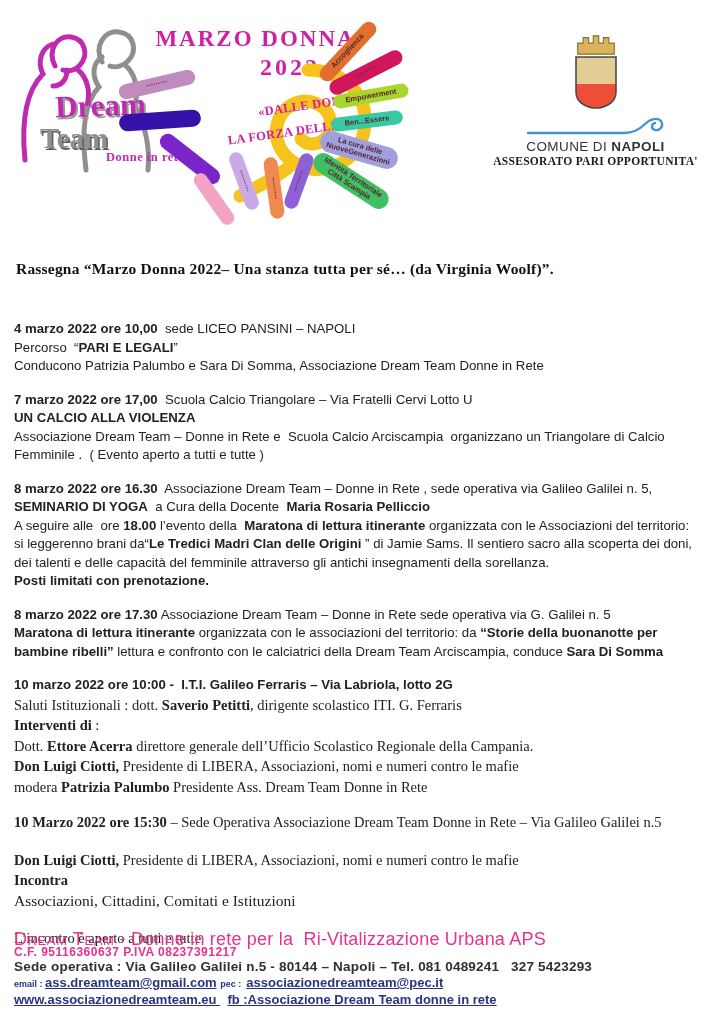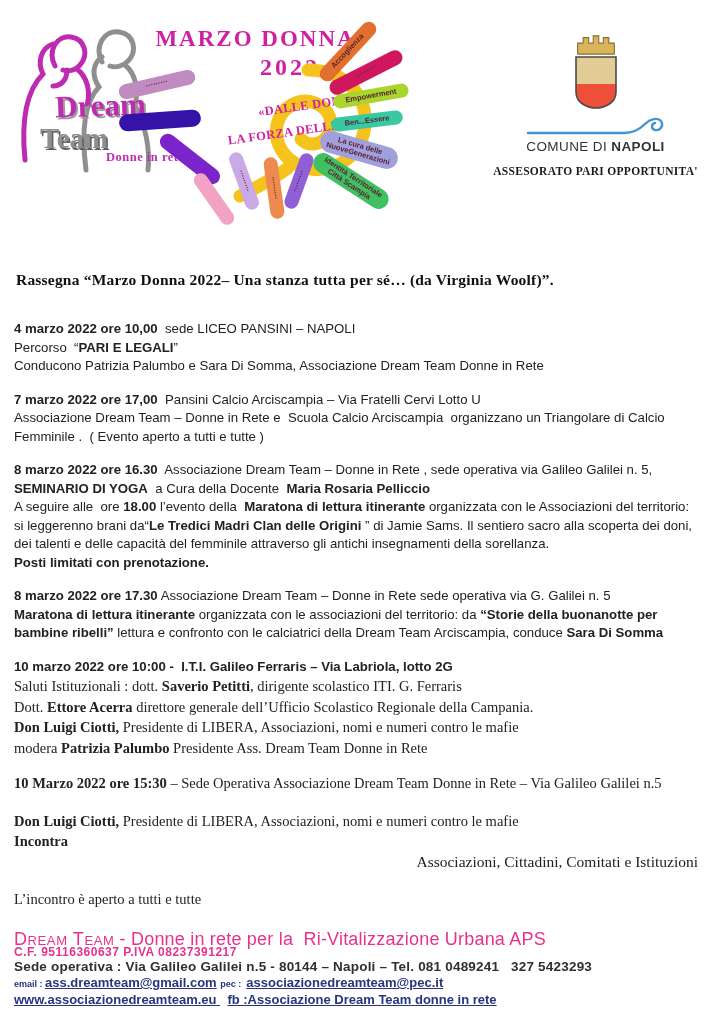--- a/index.html
+++ b/index.html
@@ -25,31 +25,31 @@
                color:var(--magenta);font-size:12.5px;line-height:24px;letter-spacing:.3px;}
   .ray{position:absolute;border-radius:999px;display:flex;align-items:center;justify-content:center;
        font-size:7.5px;font-weight:bold;color:#5a2230;text-align:center;line-height:1.1;
        white-space:pre-line;overflow:hidden;}
   .napoli{position:absolute;left:488px;top:34px;width:215px;display:flex;flex-direction:column;
           align-items:center;}
   .napoli .crown{margin-bottom:-2px;}
   .napoli .wave{margin-top:4px;}
   .napoli-l1{font-size:13.5px;color:#333;letter-spacing:.4px;margin-top:1px;}
   .napoli-l1 .b{font-weight:bold;}
-  .napoli-l2{font:bold 11.5px "Liberation Serif",serif;color:#1a1a1a;letter-spacing:.3px;margin-top:11px;}
+  .napoli-l2{font:bold 11.5px "Liberation Serif",serif;color:#1a1a1a;letter-spacing:.3px;margin-top:1px;}
   
-  .doc-title{position:absolute;left:16px;top:270px;width:678px;
+  .doc-title{position:absolute;left:16px;top:259px;width:678px;
              font:bold 15.5px/1.35 "Liberation Serif",serif;color:#111;letter-spacing:.2px;
              white-space:pre-wrap;}
   .content{position:absolute;left:14px;top:320px;width:684px;}
   .sec{margin-bottom:15px;}
   .sec.sp{margin-top:13px;}
   .line{font:13.2px/18.5px "Liberation Sans",sans-serif;color:#222;white-space:pre-wrap;}
   .line.serif{font:14.5px/20.5px "Liberation Serif",serif;}
-  .line.lg{font-size:15.5px;text-align:right;}
+  .line.lg{font-size:15.5px;}
   .line.gap{height:17px;}
   .b{font-weight:bold;}
   .u{text-decoration:underline;}
   
   .footer{position:absolute;left:14px;top:932px;width:684px;}
   .footer .line{line-height:15px;}
   .f1{color:var(--pink);font-weight:normal;font-size:18px;letter-spacing:.2px;}
   .f1 .sc{font-variant:small-caps;letter-spacing:.6px;}
   .f2{color:var(--pink);font-weight:bold;font-size:12px;letter-spacing:.5px;line-height:11px !important;}
   .f3{color:#2f2f34;font-weight:bold;font-size:13.5px;letter-spacing:.2px;line-height:17px !important;}
@@ -135,40 +135,42 @@
 
   <div class="doc-title">Rassegna “Marzo Donna 2022– Una stanza tutta per sé… (da Virginia Woolf)”.</div>
 
   <div class="content">
     <div class="sec">
         <div class="line"><span class="b">4 marzo 2022 ore 10,00</span><span>  sede LICEO PANSINI – NAPOLI</span></div>
         <div class="line"><span>Percorso  “</span><span class="b">PARI E LEGALI</span><span>”</span></div>
         <div class="line"><span>Conducono Patrizia Palumbo e Sara Di Somma, Associazione Dream Team Donne in Rete</span></div>
       </div>
     <div class="sec">
-        <div class="line"><span class="b">7 marzo 2022 ore 17,00</span><span>  Pansini Calcio Arciscampia – Via Fratelli Cervi Lotto U</span></div>
+        <div class="line"><span class="b">7 marzo 2022 ore 17,00</span><span>  Scuola Calcio Triangolare – Via Fratelli Cervi Lotto U</span></div>
+        <div class="line"><span class="b">UN CALCIO ALLA VIOLENZA</span></div>
         <div class="line"><span>Associazione Dream Team – Donne in Rete e  Scuola Calcio Arciscampia  organizzano un Triangolare di Calcio</span></div>
         <div class="line"><span>Femminile .  ( Evento aperto a tutti e tutte )</span></div>
       </div>
     <div class="sec">
         <div class="line"><span class="b">8 marzo 2022 ore 16.30</span><span>  Associazione Dream Team – Donne in Rete , sede operativa via Galileo Galilei n. 5,</span></div>
         <div class="line"><span class="b">SEMINARIO DI YOGA</span><span>  a Cura della Docente  </span><span class="b">Maria Rosaria Pelliccio</span></div>
         <div class="line"><span>A seguire alle  ore </span><span class="b">18.00</span><span> l’evento della  </span><span class="b">Maratona di lettura itinerante</span><span> organizzata con le Associazioni del territorio:</span></div>
         <div class="line"><span>si leggerenno brani da“</span><span class="b">Le Tredici Madri Clan delle Origini</span><span> ” di Jamie Sams. Il sentiero sacro alla scoperta dei doni,</span></div>
         <div class="line"><span>dei talenti e delle capacità del femminile attraverso gli antichi insegnamenti della sorellanza.</span></div>
         <div class="line"><span class="b">Posti limitati con prenotazione.</span></div>
       </div>
     <div class="sec">
         <div class="line"><span class="b">8 marzo 2022 ore 17.30</span><span> Associazione Dream Team – Donne in Rete sede operativa via G. Galilei n. 5</span></div>
         <div class="line"><span class="b">Maratona di lettura itinerante</span><span> organizzata con le associazioni del territorio: da </span><span class="b">“Storie della buonanotte per</span></div>
         <div class="line"><span class="b">bambine ribelli”</span><span> lettura e confronto con le calciatrici della Dream Team Arciscampia, conduce </span><span class="b">Sara Di Somma</span></div>
       </div>
     <div class="sec sp">
         <div class="line"><span class="b">10 marzo 2022 ore 10:00 -  I.T.I. Galileo Ferraris – Via Labriola, lotto 2G</span></div>
         <div class="line serif"><span>Saluti Istituzionali : dott. </span><span class="b">Saverio Petitti</span><span>, dirigente scolastico ITI. G. Ferraris</span></div>
+        <div class="line serif"><span class="b">Interventi di</span><span> :</span></div>
         <div class="line serif"><span>Dott. </span><span class="b">Ettore Acerra</span><span> direttore generale dell’Ufficio Scolastico Regionale della Campania.</span></div>
         <div class="line serif"><span class="b">Don Luigi Ciotti,</span><span> Presidente di LIBERA, Associazioni, nomi e numeri contro le mafie</span></div>
         <div class="line serif"><span>modera </span><span class="b">Patrizia Palumbo</span><span> Presidente Ass. Dream Team Donne in Rete</span></div>
       </div>
     <div class="sec sp">
         <div class="line serif"><span class="b">10 Marzo 2022 ore 15:30</span><span> – Sede Operativa Associazione Dream Team Donne in Rete – Via Galileo Galilei n.5</span></div>
         <div class="line gap"></div>
         <div class="line serif"><span class="b">Don Luigi Ciotti,</span><span> Presidente di LIBERA, Associazioni, nomi e numeri contro le mafie</span></div>
         <div class="line serif"><span class="b">Incontra</span></div>
         <div class="line serif lg"><span>Associazioni, Cittadini, Comitati e Istituzioni</span></div>

